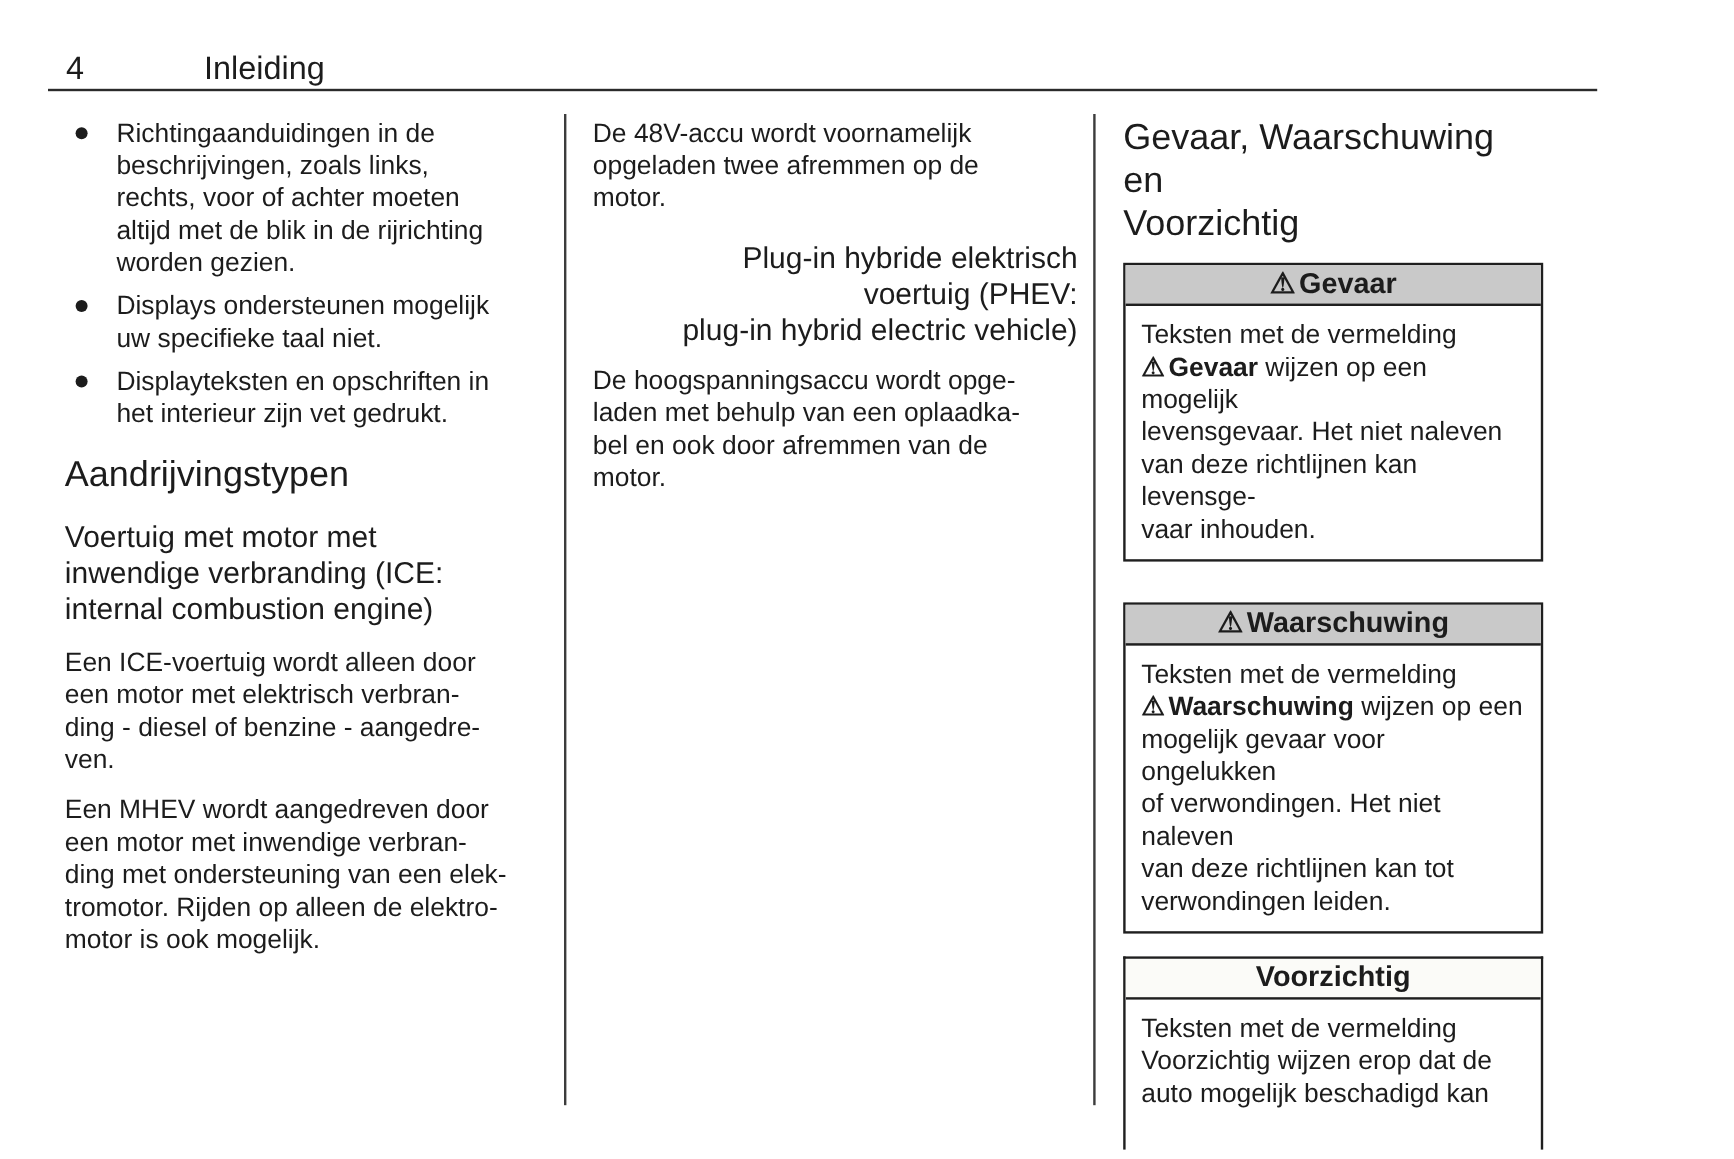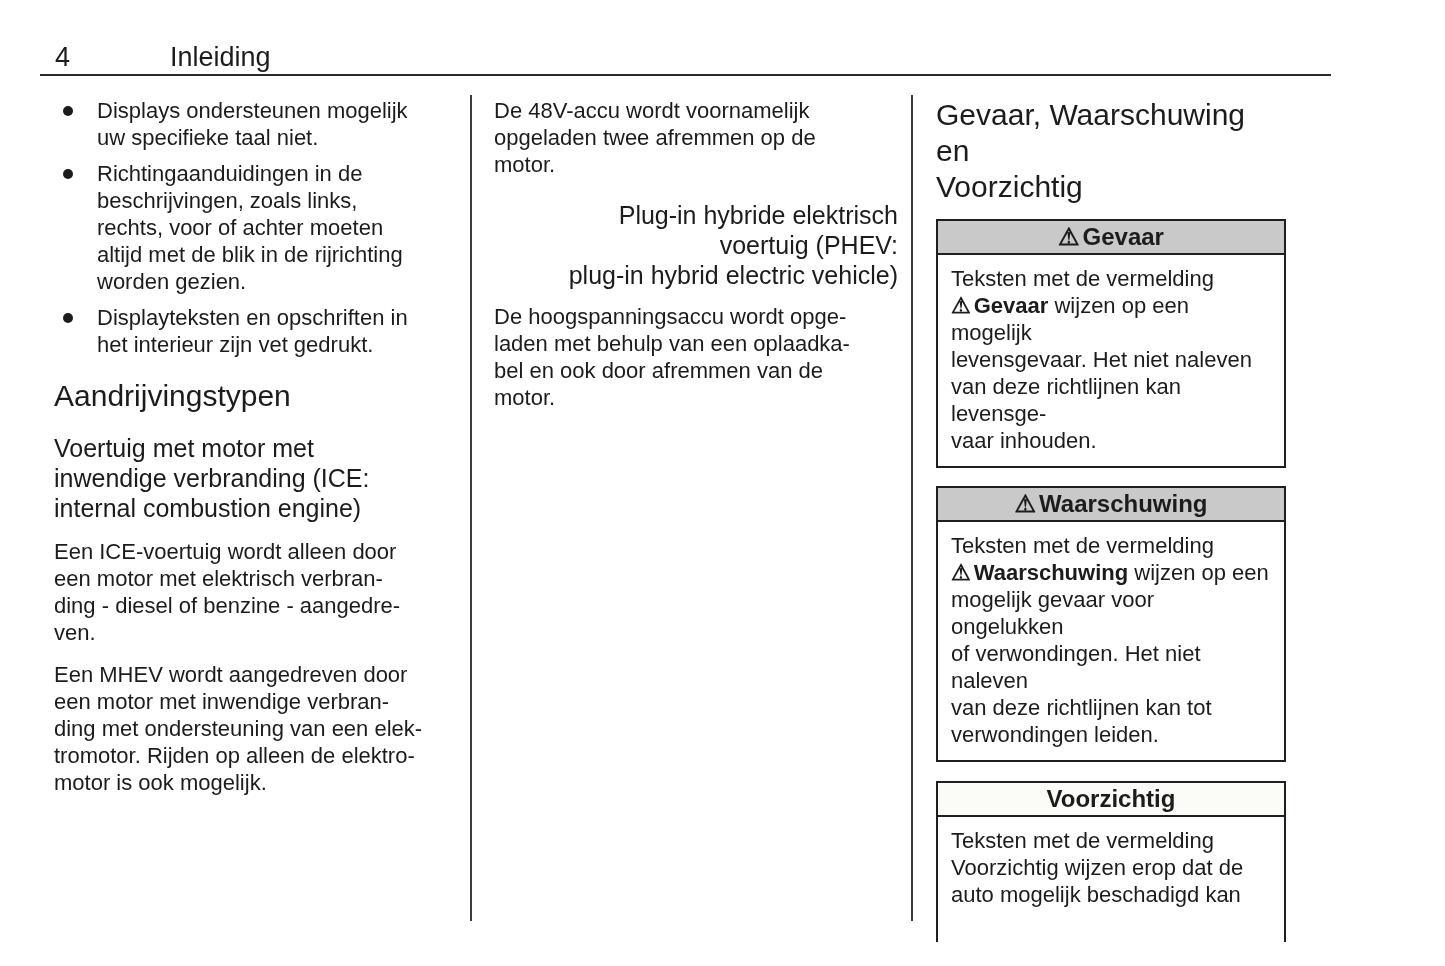--- a/index.html
+++ b/index.html
@@ -67,21 +67,21 @@
   
   .col-middle .sub-heading    { margin-top:22px;text-align:right; }
   .col-middle .body-text.para { margin-top:13px; }
 
   
   .warning-box {
     border:2px solid #1f1f1f;
     margin-top:14px;
     background:#ffffff;
   }
-  .warning-box.second { margin-top:18px; }
+  .warning-box.second { margin-top:34px; }
   .warning-box.cut {
     margin-top:19px;
     border-bottom:none;
     height:161px;
     overflow:hidden;
   }
   .box-header {
     background:#c9c9c9;
     border-bottom:2px solid #1f1f1f;
     text-align:center;
@@ -106,30 +106,30 @@
   <div class="page-title">Inleiding</div>
   <div class="header-rule"></div>
 
   <div class="divider divider-1"></div>
   <div class="divider divider-2"></div>
 
   <div class="col col-left">
     <div>
       <div class="bullet-item">
         <span class="bullet-dot"></span>
-        <span class="bullet-text body-text">Displays ondersteunen mogelijk
-uw specifieke taal niet.</span>
-      </div>
-      <div class="bullet-item">
-        <span class="bullet-dot"></span>
         <span class="bullet-text body-text">Richtingaanduidingen in de
 beschrijvingen, zoals links,
 rechts, voor of achter moeten
 altijd met de blik in de rijrichting
 worden gezien.</span>
+      </div>
+      <div class="bullet-item">
+        <span class="bullet-dot"></span>
+        <span class="bullet-text body-text">Displays ondersteunen mogelijk
+uw specifieke taal niet.</span>
       </div>
       <div class="bullet-item">
         <span class="bullet-dot"></span>
         <span class="bullet-text body-text">Displayteksten en opschriften in
 het interieur zijn vet gedrukt.</span>
       </div>
     </div>
 
     <h1 class="section-heading">Aandrijvingstypen</h1>
 

